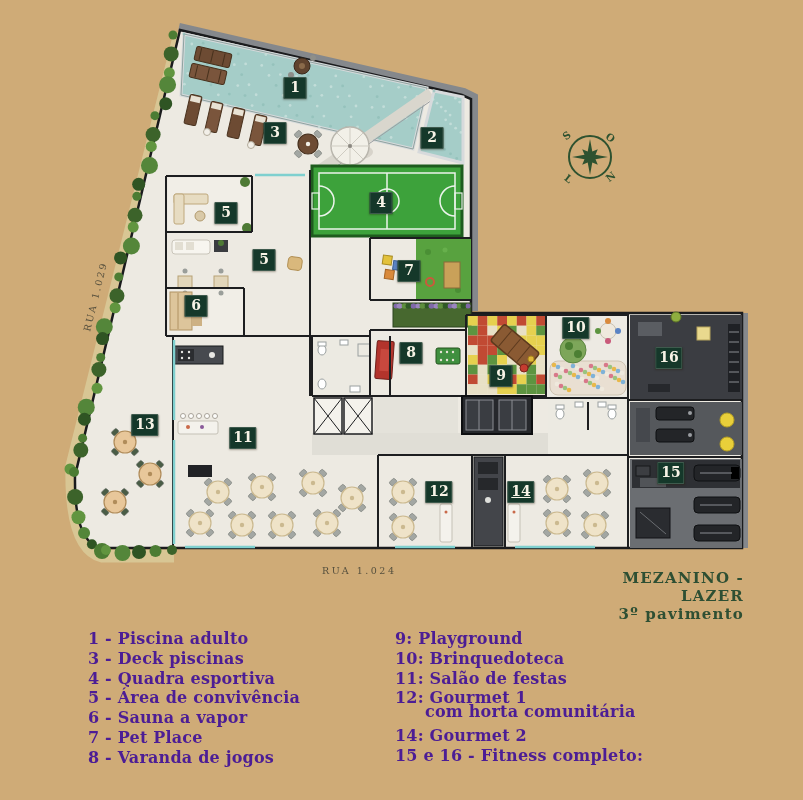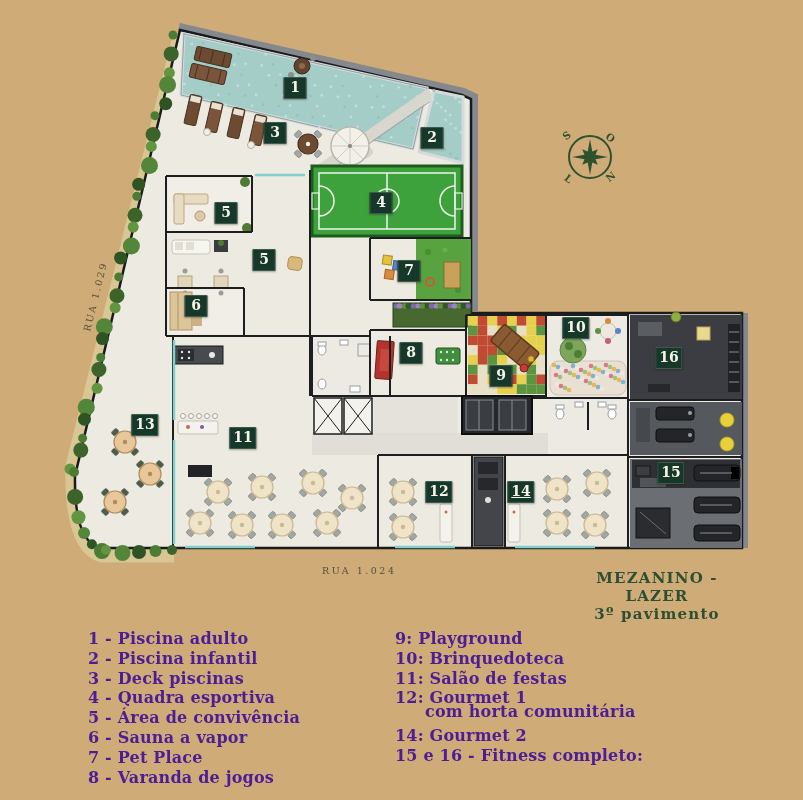--- a/index.html
+++ b/index.html
@@ -3,21 +3,21 @@
 <meta charset="utf-8">
 <style>
   html,body{margin:0;padding:0;background:#cfab77}
   .stage{position:relative;width:803px;height:800px;background:#cfab77;overflow:hidden;
          font-family:"DejaVu Serif",serif;}
   svg.plan{position:absolute;left:0;top:0}
   .badge{position:absolute;transform:translate(-50%,-50%);background:#15382a;color:#f7f3e6;
          font:bold 14px/15px "DejaVu Serif",serif;min-width:15px;padding:3px 4px 4px;
          text-align:center;border-radius:1px;
          box-shadow:inset 0 0 0 1px rgba(250,250,240,.18),0 1px 2px rgba(40,30,10,.35);}
-  .plan-title{position:absolute;left:570px;top:569px;width:174px;text-align:center;
+  .plan-title{position:absolute;left:570px;top:569px;width:174px;text-align:right;
               color:#2e4f33;font-weight:bold;font-size:15px;line-height:18px;letter-spacing:1.2px;}
   .legend{position:absolute;top:629px;color:#4c1d95;font-weight:bold;font-size:16px;
           letter-spacing:.2px;}
   .legend.left{left:88px}
   .legend.right{left:395px}
   .lrow>div{line-height:19.8px;white-space:nowrap}
   .lrow .sub{line-height:14px;padding-left:30px;margin:-3px 0 7px}
 </style>
 </head>
 <body>
@@ -768,23 +768,20 @@
 <div class="plan-title">
   <div>MEZANINO - LAZER</div>
   <div>3º pavimento</div>
 </div>
 
 <div class="legend left" id="legend-left">
       <div class="lrow">
         <div>1 - Piscina adulto</div>
       </div>
       <div class="lrow">
-        <div>2 - Piscina infantil</div>
-      </div>
-      <div class="lrow">
         <div>3 - Deck piscinas</div>
       </div>
       <div class="lrow">
         <div>4 - Quadra esportiva</div>
       </div>
       <div class="lrow">
         <div>5 - Área de convivência</div>
       </div>
       <div class="lrow">
         <div>6 - Sauna a vapor</div>

